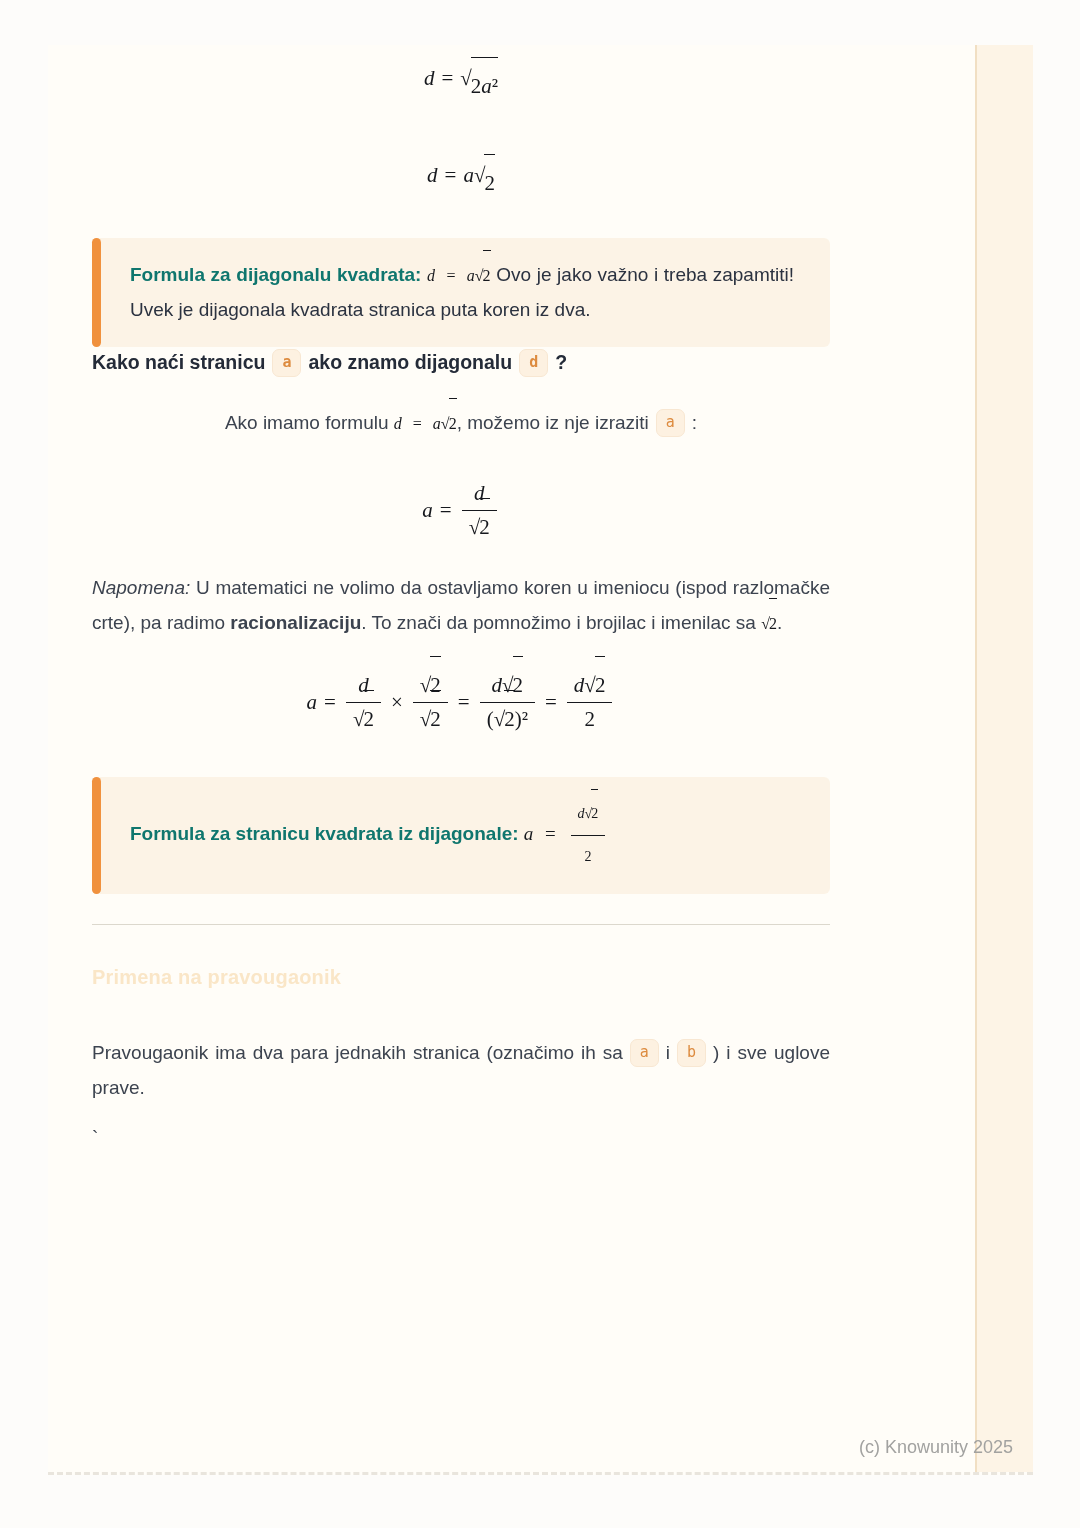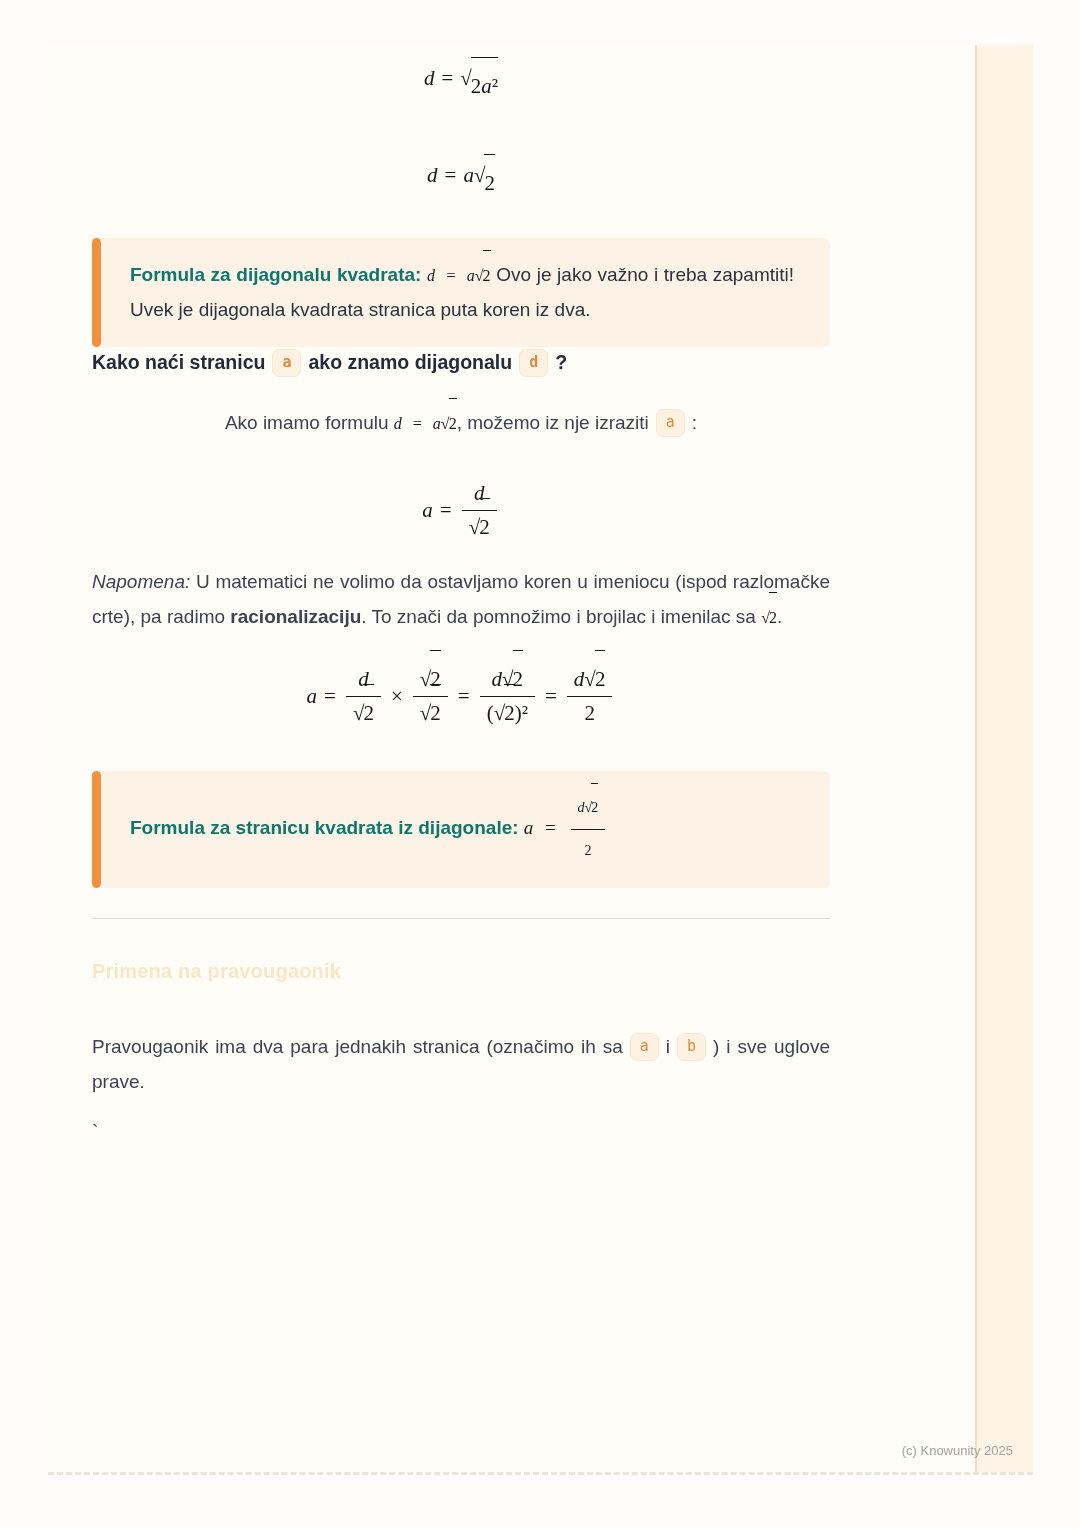--- a/index.html
+++ b/index.html
@@ -68,31 +68,31 @@
   .h3{font-size:19.5px;font-weight:bold;color:#242b38;line-height:30px;}
   .para{font-size:19px;line-height:35px;text-align:center;}
   .just{text-align:justify;}
   .h2{
     font-size:20px;font-weight:bold;color:#fae6c7;
     line-height:36px;letter-spacing:.2px;
   }
   .divider{border:none;border-top:1.5px solid #dcd8cd;margin:0;width:100%;}
   .footer{
     position:absolute;right:20px;bottom:14px;z-index:2;
-    font-size:13px;color:#a2a2a0;
+    font-size:18px;color:#a2a2a0;
   }
   .backtick{font-size:19px;color:#3c434f;line-height:35px;}
   
   .mt-f1{margin-top:12px;}
   .mt-f2{margin-top:55px;}
   .mt-c1{margin-top:42px;}
   .mt-h3{}
   .mt-p1{margin-top:28px;}
   .mt-f3{margin-top:40px;}
-  .mt-note{margin-top:24px;}
+  .mt-note{margin-top:30px;}
   .mt-f4{margin-top:32px;}
   .mt-c2{margin-top:45px;}
   .mt-div{margin-top:30px;}
   .mt-h2{margin-top:34px;}
   .mt-p2{margin-top:40px;}
   .mt-bt{margin-top:15px;}
 </style>
 </head>
 <body>
 

